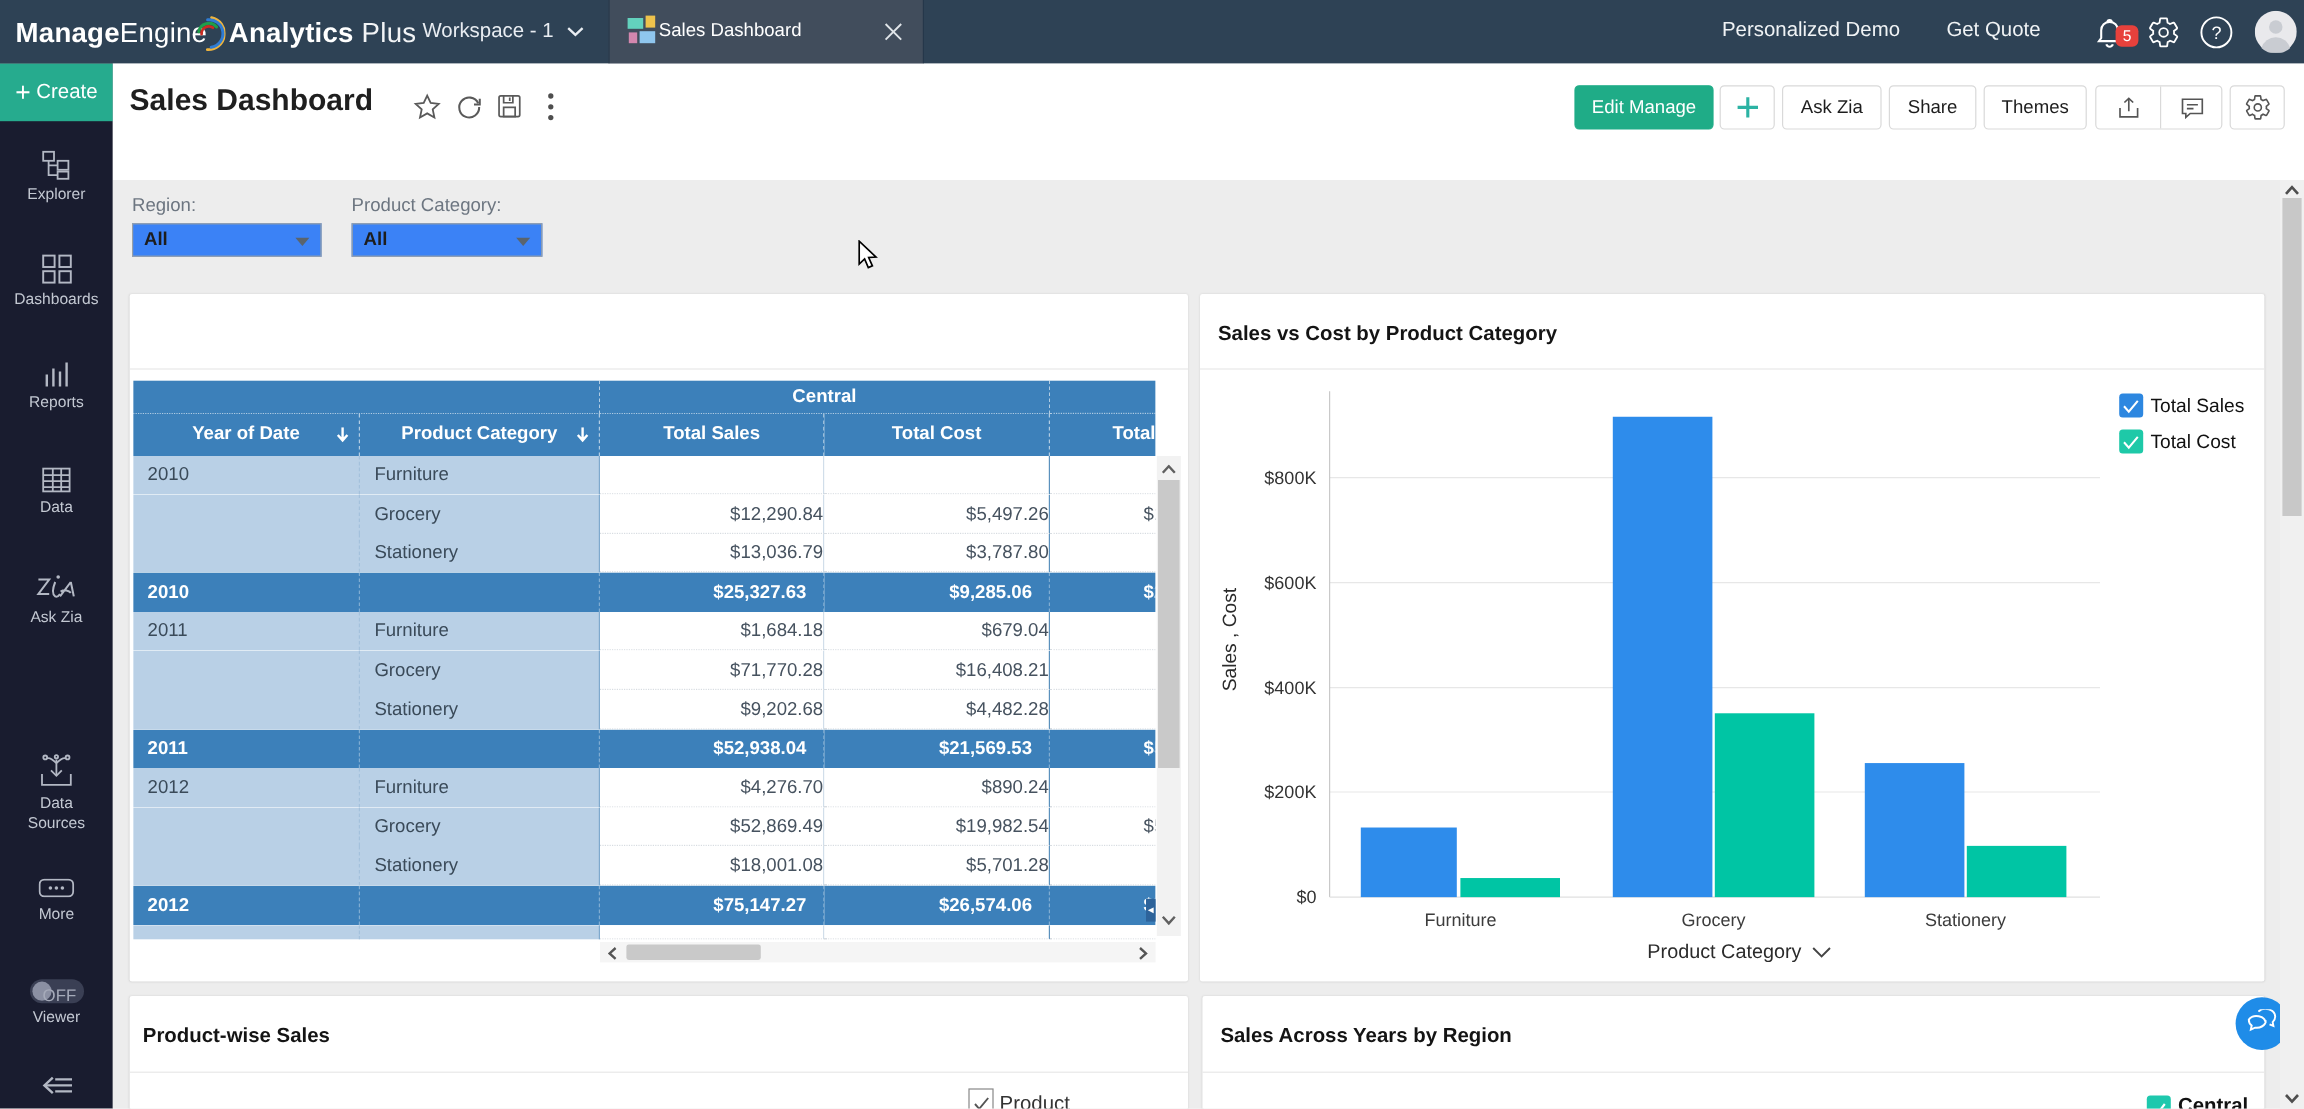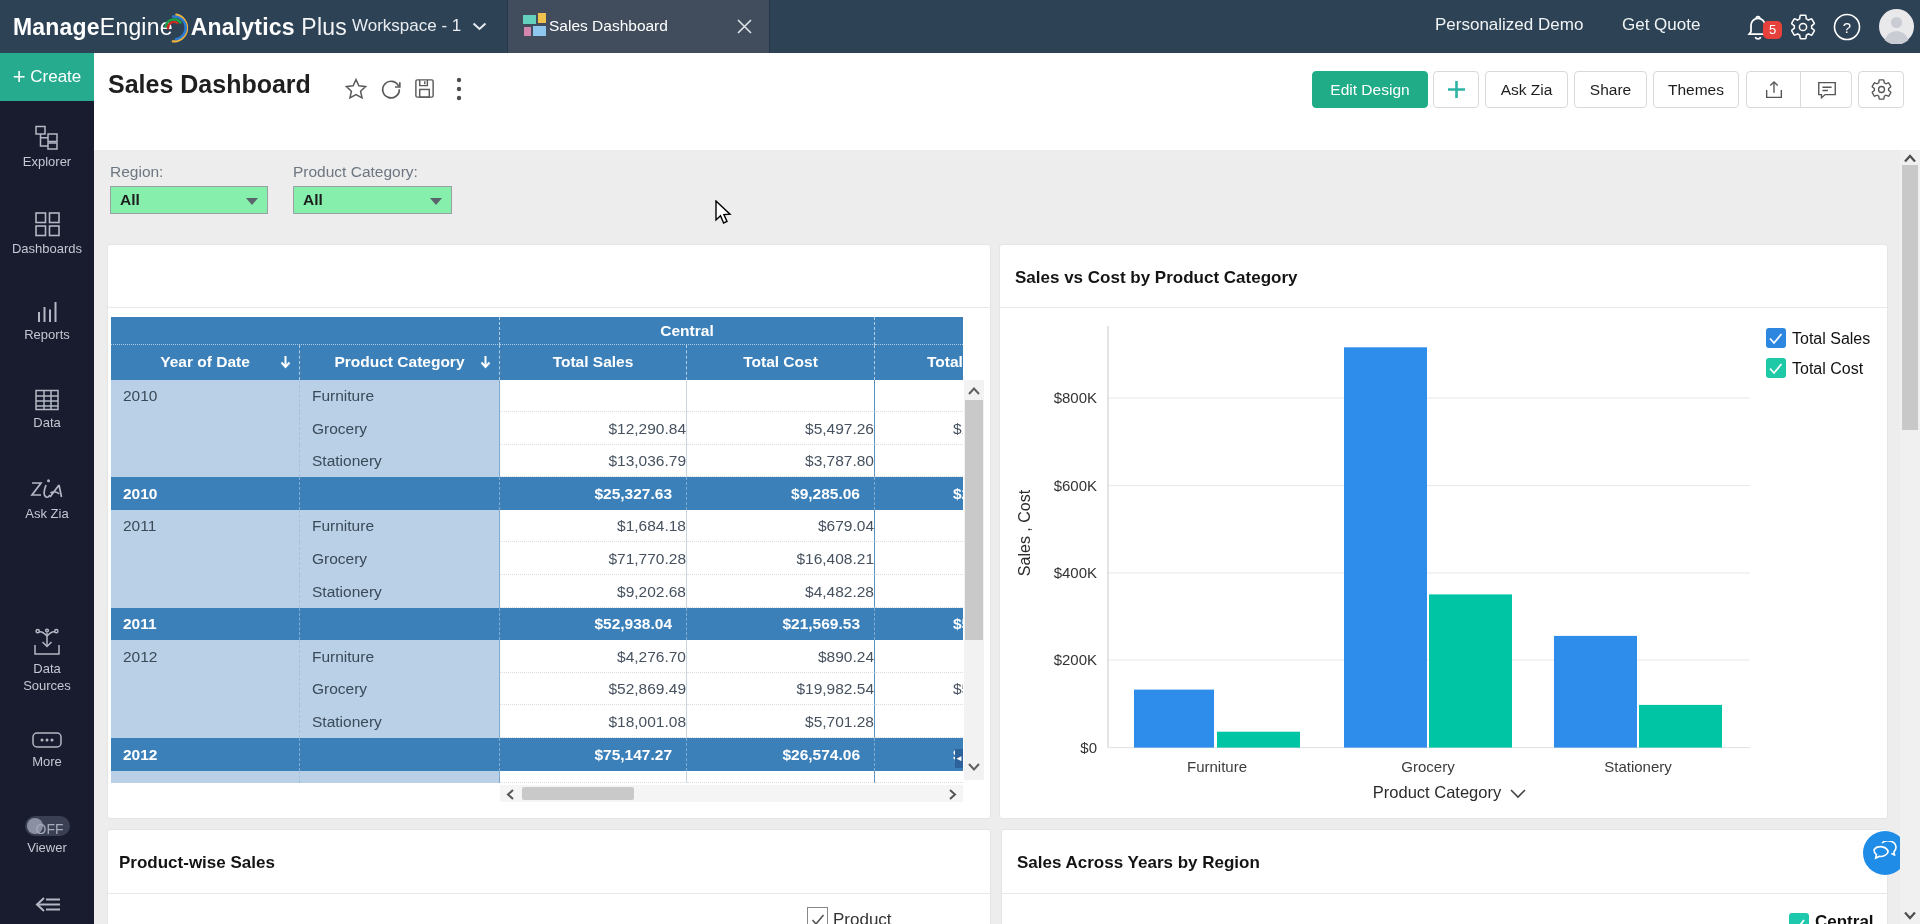--- a/index.html
+++ b/index.html
@@ -25,21 +25,21 @@
 
 #mainhead { position:absolute; left:94px; top:53px; width:1826px; height:97px; background:#ffffff; }
 #ptitle { position:absolute; left:14px; top:17px; font-size:25px; font-weight:700; color:#1f1f1f; }
 .hicon { position:absolute; top:24px; }
 .btn { position:absolute; top:18px; height:37px; background:#fff; border:1px solid #d9d9d9; border-radius:4px; font-size:15.5px; color:#1d1d1d; text-align:center; }
 .btn .lbl { display:block; line-height:35px; }
 #editdesign { background:#1fac87; border-color:#1fac87; color:#fff; }
 
 #content { position:absolute; left:94px; top:150px; width:1826px; height:774px; background:#ededed; }
 .flabel { position:absolute; font-size:15.5px; color:#6d7681; }
-.fselect { position:absolute; height:28px; background:#86efac; border:1px solid #9aa0a6; font-size:15.5px; font-weight:700; color:#1d1d1d; }
+.fselect { position:absolute; height:28px; background:#3b82f6; border:1px solid #9aa0a6; font-size:15.5px; font-weight:700; color:#1d1d1d; }
 .fselect .val { position:absolute; left:9px; top:4px; }
 .card { position:absolute; background:#fff; border-radius:2px; box-shadow:0 0 2px rgba(0,0,0,0.12); }
 .ctitle { position:absolute; left:15px; font-size:17px; font-weight:700; color:#141414; }
 .cband { position:absolute; left:0; top:0; right:0; border-bottom:1px solid #e8e8e8; }
 </style>
 </head>
 <body>
 <div id="app">
 
 <div id="topbar">
@@ -203,21 +203,21 @@
         </g>
       </svg>
   <svg class="hicon" style="left:353px;top:23px" width="24" height="26" viewBox="0 0 24 26">
         <g fill="#4e4e4e">
           <circle cx="12" cy="4" r="2.2"></circle>
           <circle cx="12" cy="13" r="2.2"></circle>
           <circle cx="12" cy="22" r="2.2"></circle>
         </g>
       </svg>
   <div class="btn" id="editdesign" style="left:1218px;width:116px;">
-        <span class="lbl">Edit Design</span>
+        <span class="lbl">Edit Manage</span>
       </div>
   <div class="btn" style="left:1339px;width:46px;"><svg style="margin-top:7px" width="21" height="21" viewBox="0 0 21 21">
           <path d="M10.5 2 V19 M2 10.5 H19" stroke="#2cb3a4" stroke-width="2.6"></path>
         </svg></div>
   <div class="btn" style="left:1391px;width:83px;">
         <span class="lbl">Ask Zia</span>
       </div>
   <div class="btn" style="left:1480px;width:73px;">
         <span class="lbl">Share</span>
       </div>

